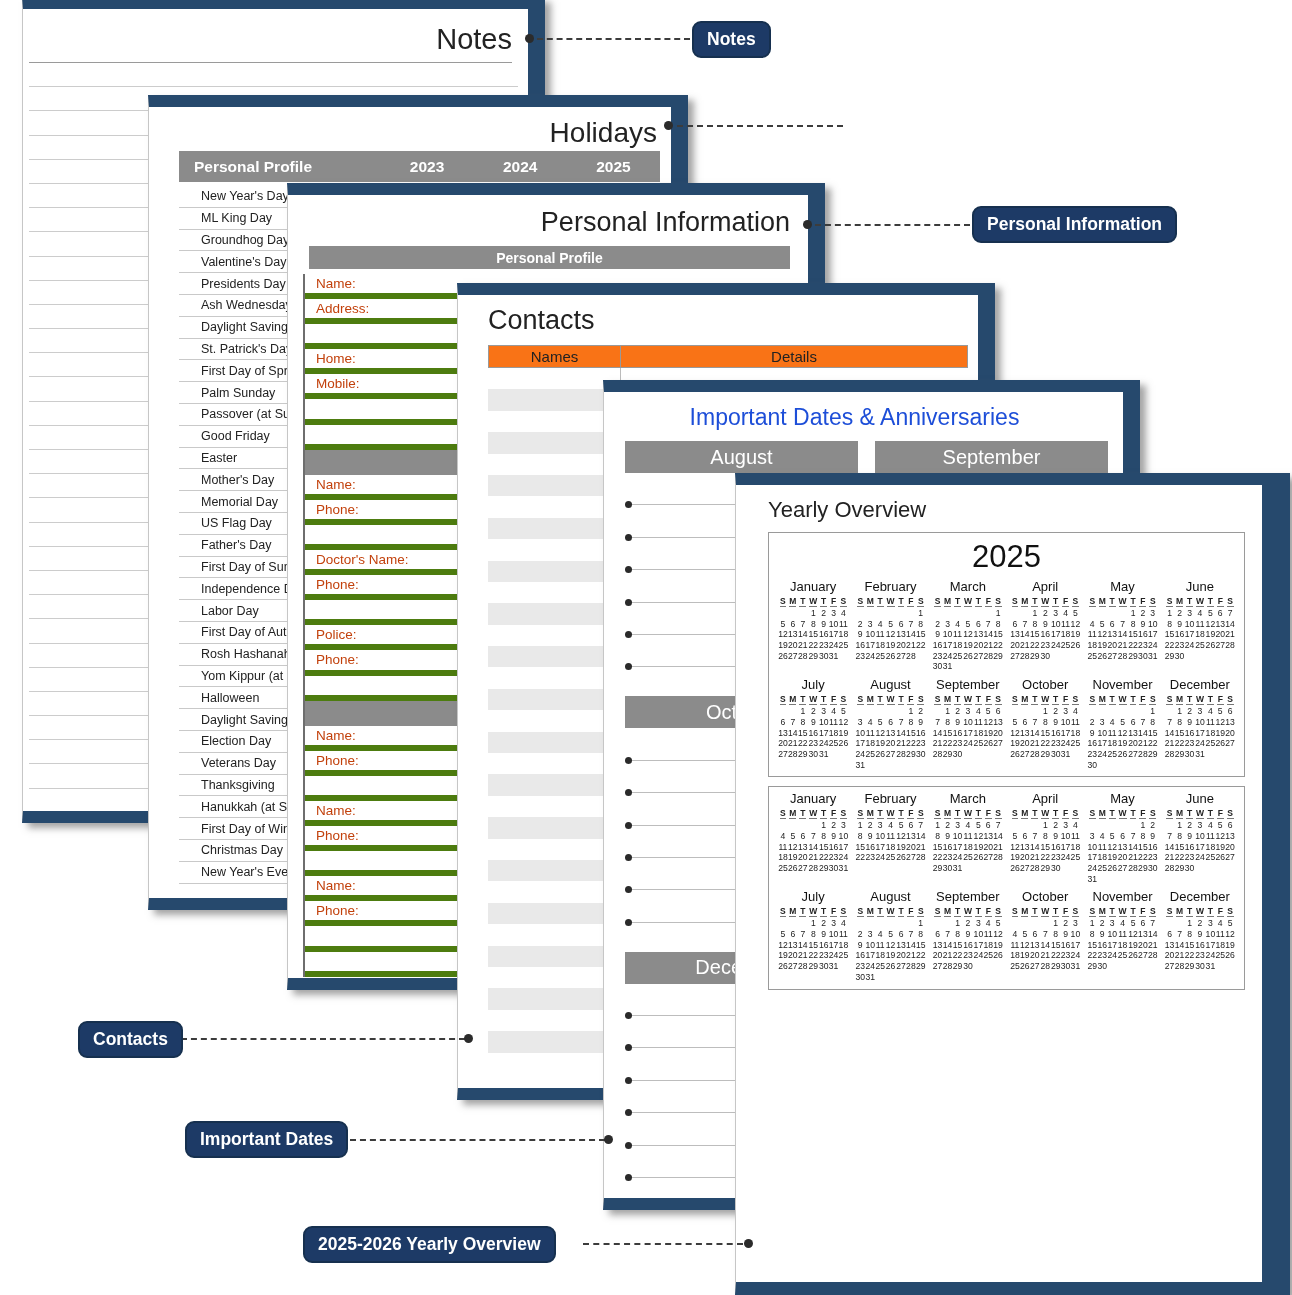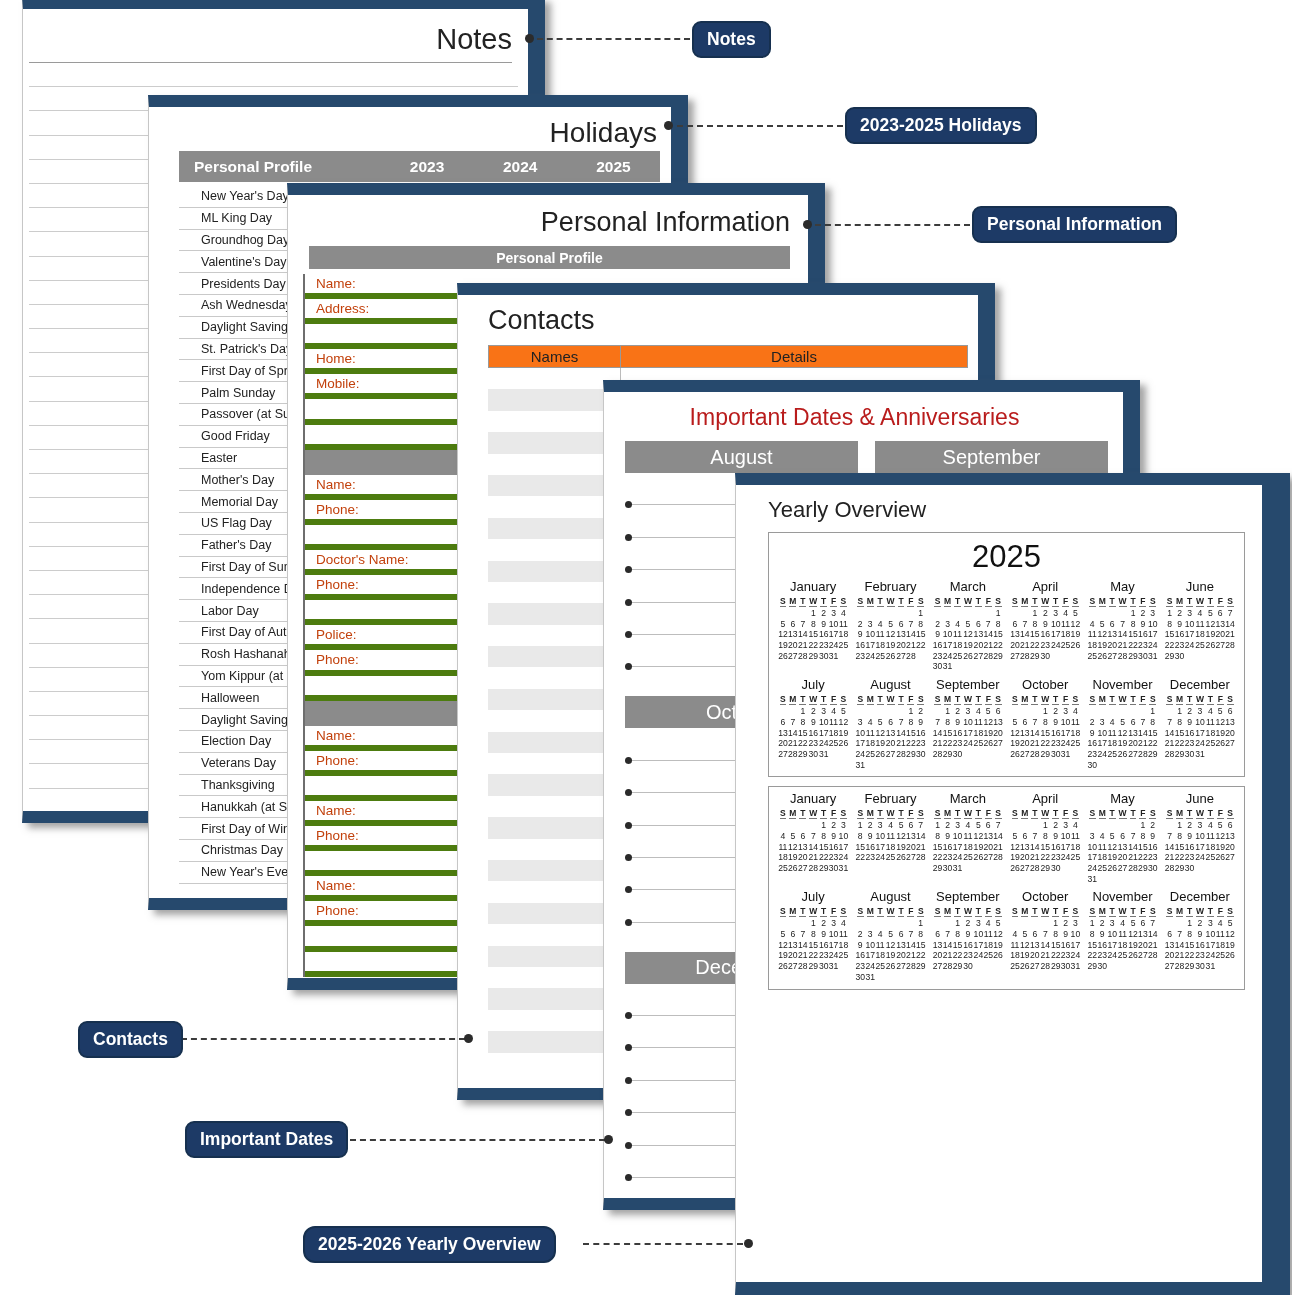--- a/index.html
+++ b/index.html
@@ -49,21 +49,21 @@
   .con-hcell  { border:1px solid #999; background:#f97316; display:flex; align-items:center; justify-content:center; }
   .con-hname  { width:133px; }
   .con-hdet   { flex:1; border-left:none; }
   .con-rows   { margin:0 10px 0 30px; }
   .c-row      { height:21.4px; display:flex; }
   .c-row.alt  { background:#e9e9e9; }
   .c-name     { width:133px; border-right:1px solid #bbb; }
   .c-detail   { flex:1; }
 
   
-  .imp-title    { margin:12px 18px 0 0; text-align:center; font-size:23px; color:#b91c1c; }
+  .imp-title    { margin:12px 18px 0 0; text-align:center; font-size:23px; color:#1d4ed8; }
   .imp-body     { margin:10px 15px 0 21px; }
   .imp-section  { margin-bottom:29px; }
   .imp-headers  { display:flex; gap:17px; height:32px; }
   .imp-bar      { flex:1; background:#8b8b8b; color:#fff; font-size:20px; display:flex;
                   align-items:center; justify-content:center; }
   .imp-bar.empty{ background:transparent; }
   .imp-entries  { display:flex; gap:17px; }
   .imp-col      { flex:1; }
   .imp-entry    { height:32.4px; border-bottom:1px solid #bdbdbd; position:relative; }
   .imp-dot      { position:absolute; left:0; bottom:-4px; width:7px; height:7px; border-radius:50%; background:#2a2a2a; }
@@ -80,21 +80,21 @@
   .cal-cell    { font-size:8.6px; text-align:center; height:10.7px; line-height:10.7px; color:#222; }
 
   
   .badge { position:absolute; background:#1d3a66; border:2px solid #16304f; border-radius:9px; color:#fff;
            font-weight:bold; font-size:17.5px; padding:6px 13px; white-space:nowrap; z-index:30; }
   #badge-notes     { left:692px; top:21px; }
   #badge-holidays  { left:845px; top:107px; }
   #badge-personal  { left:972px; top:206px; }
   #badge-contacts  { left:78px;  top:1021px; }
   #badge-important { left:185px; top:1121px; }
-  #badge-yearly    { left:303px; top:1226px;border-radius:12px; }
+  #badge-yearly    { left:303px; top:1226px; }
 
   .connector { position:absolute; height:0; border-top:2.5px dashed #3c3c3c; z-index:25; }
   #line-notes     { left:537px; top:38px;   width:153px; }
   #line-holidays  { left:677px; top:125px;  width:166px; }
   #line-personal  { left:815px; top:224px;  width:155px; }
   #line-contacts  { left:181px; top:1038px; width:284px; }
   #line-important { left:350px; top:1139px; width:255px; }
   #line-yearly    { left:583px; top:1243px; width:160px; }
 
   .cdot { position:absolute; width:9px; height:9px; border-radius:50%; background:#2b2b2b; z-index:26; }
@@ -1626,19 +1626,18 @@
   <div class="connector" id="line-important"></div>
   <div class="connector" id="line-yearly"></div>
   <div class="cdot" id="dot-notes"></div>
   <div class="cdot" id="dot-holidays"></div>
   <div class="cdot" id="dot-personal"></div>
   <div class="cdot" id="dot-contacts"></div>
   <div class="cdot" id="dot-important"></div>
   <div class="cdot" id="dot-yearly"></div>
 
   <div class="badge" id="badge-notes">Notes</div>
-  <div class="badge" id="badge-holidays">2023-2025 Holidays</div>
   <div class="badge" id="badge-personal">Personal Information</div>
   <div class="badge" id="badge-contacts">Contacts</div>
   <div class="badge" id="badge-important">Important Dates</div>
   <div class="badge" id="badge-yearly">2025-2026 Yearly Overview</div>
 
 </div>
 
 </body></html>

